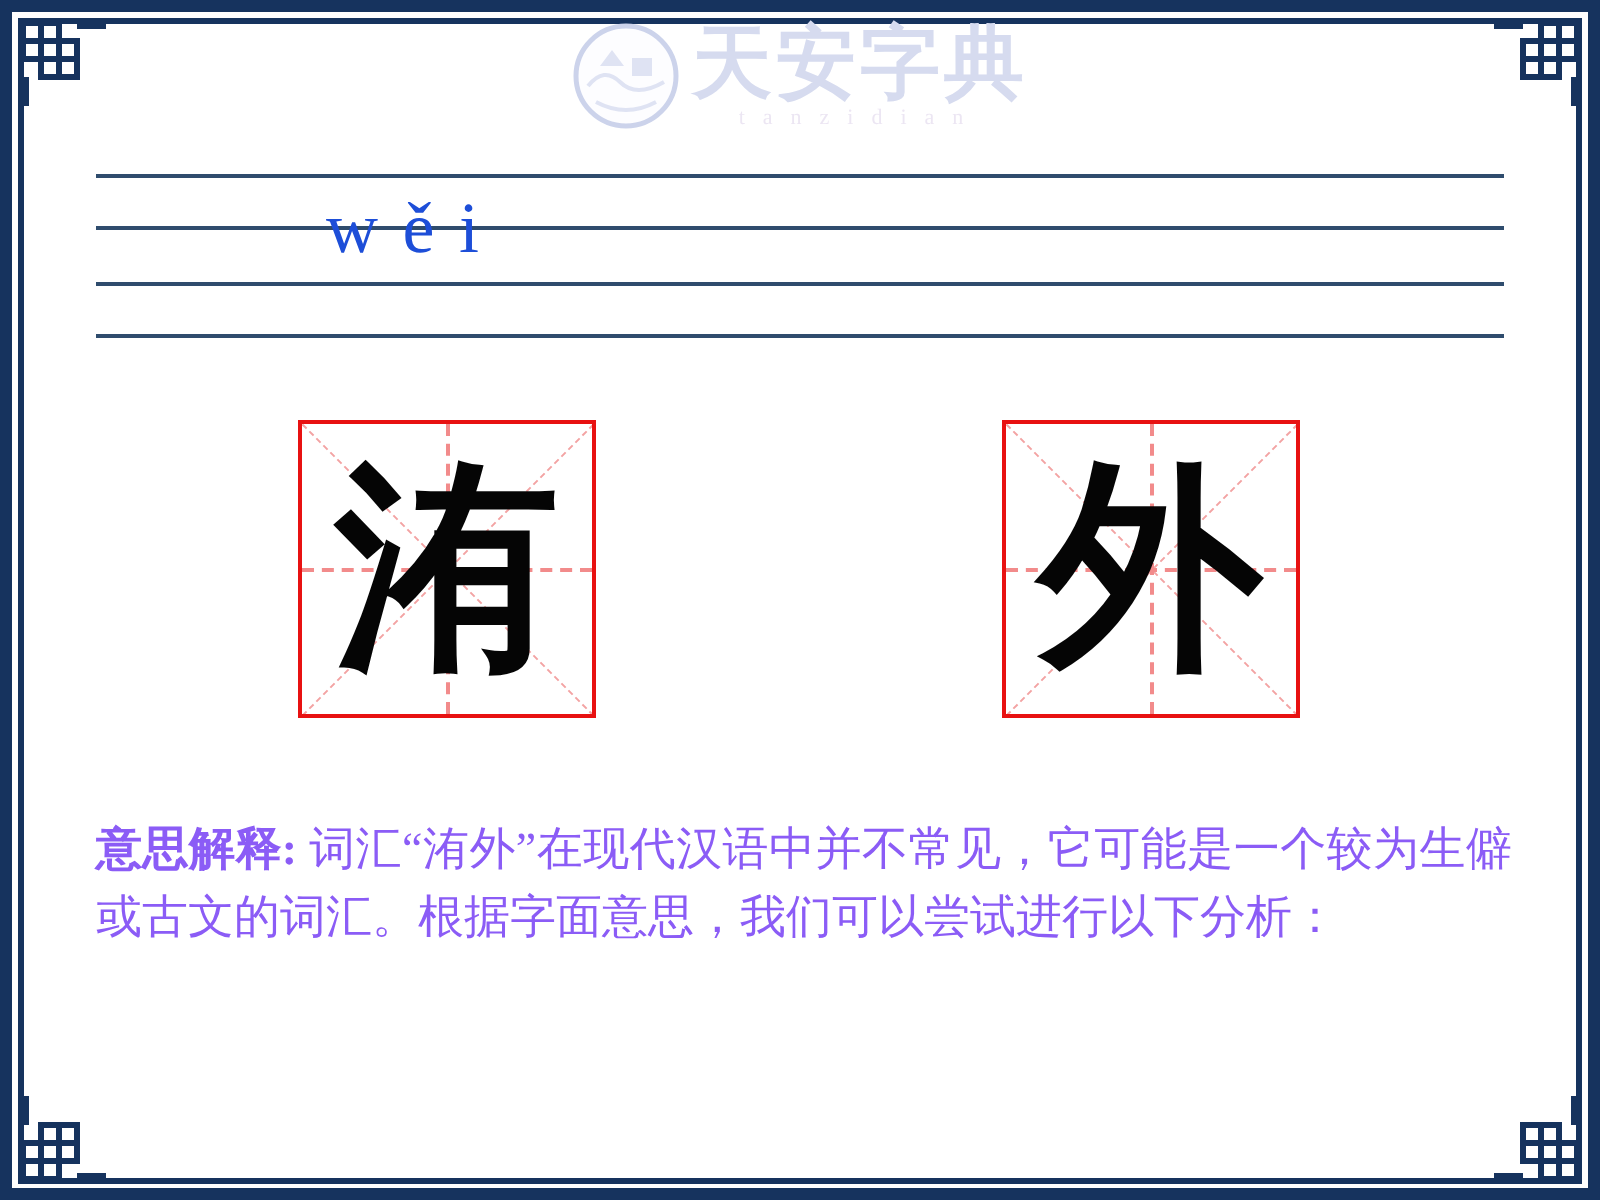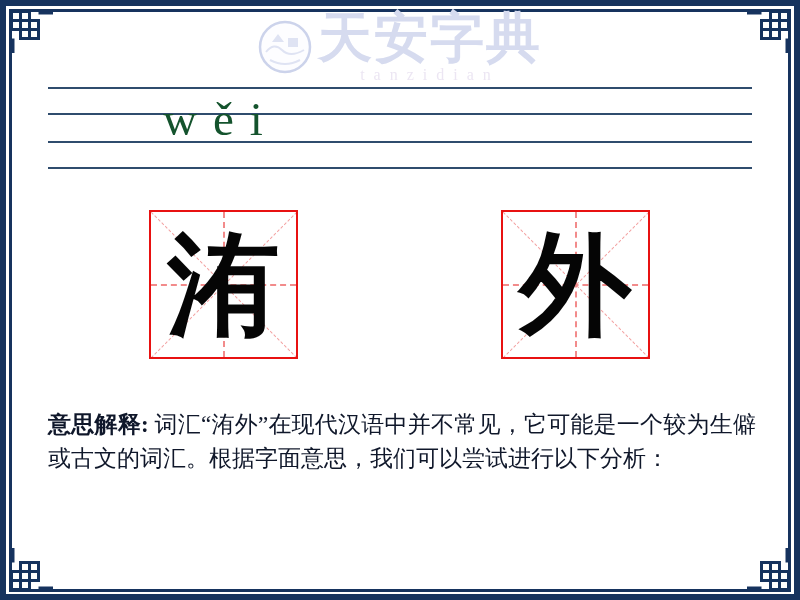--- a/index.html
+++ b/index.html
@@ -13,46 +13,46 @@
   .corner{position:absolute;width:48px;height:48px;}
   .corner.tl{top:7px;left:7px;}
   .corner.tr{top:7px;right:7px;transform:scaleX(-1);}
   .corner.bl{bottom:6px;left:7px;transform:scaleY(-1);}
   .corner.br{bottom:6px;right:7px;transform:scale(-1,-1);}
   
   .logo{position:absolute;top:11px;left:50%;transform:translateX(-50%);
         display:flex;align-items:center;gap:6px;}
   .logo-seal{width:54px;height:54px;}
   .logo-right{display:flex;flex-direction:column;align-items:center;}
-  .logo-cn{font-size:54px;font-weight:bold;color:#d6dbef;letter-spacing:2px;line-height:1;}
-  .logo-en{font-size:16px;color:#ece6f3;letter-spacing:9px;margin-top:2px;line-height:1;}
+  .logo-cn{font-size:40px;font-weight:bold;color:#d6dbef;letter-spacing:2px;line-height:1;}
+  .logo-en{font-size:11px;color:#ece6f3;letter-spacing:9px;margin-top:2px;line-height:1;}
   
   .staff-line{position:absolute;left:48px;width:704px;height:2px;background:#2f4c6d;}
-  .pinyin{position:absolute;top:96px;font-size:47px;color:#14532d;
+  .pinyin{position:absolute;top:96px;font-size:36px;color:#1d4ed8;
           letter-spacing:0.34em;line-height:1;white-space:nowrap;}
   .pinyin.first{left:163px;}
   .pinyin.second{left:516px;}
   
   .char-box{position:absolute;top:210px;width:145px;height:145px;
             border:2px solid #e81111;overflow:hidden;background:#fff;}
   .char-box.left{left:149px;}
   .char-box.right{left:501px;}
   .guide-diag{position:absolute;top:50%;left:50%;width:206px;height:0;
               border-top:1px dashed #f3a3a3;}
   .guide-diag.d1{transform:translate(-50%,-50%) rotate(45deg);}
   .guide-diag.d2{transform:translate(-50%,-50%) rotate(-45deg);}
   .guide-h{position:absolute;left:0;right:0;top:calc(50% - 1px);height:0;
            border-top:2px dashed #f28b8b;}
   .guide-v{position:absolute;top:0;bottom:0;left:calc(50% - 1px);width:0;
            border-left:2px dashed #f28b8b;}
   .char-glyph{position:absolute;inset:0;display:flex;align-items:center;justify-content:center;
               font-size:112px;font-weight:700;color:#050505;line-height:1;}
   
   .explanation{position:absolute;left:48px;top:408px;width:708px;
-               font-size:23px;line-height:34px;color:#0f172a;text-align:justify;}
+               font-size:23px;line-height:34px;color:#8b5cf6;text-align:justify;}
   .explanation .label{font-weight:bold;}
 </style>
 </head>
 <body>
 
 <div class="page">
 
   <div class="outer-frame"></div>
   <div class="inner-frame"></div>
 

